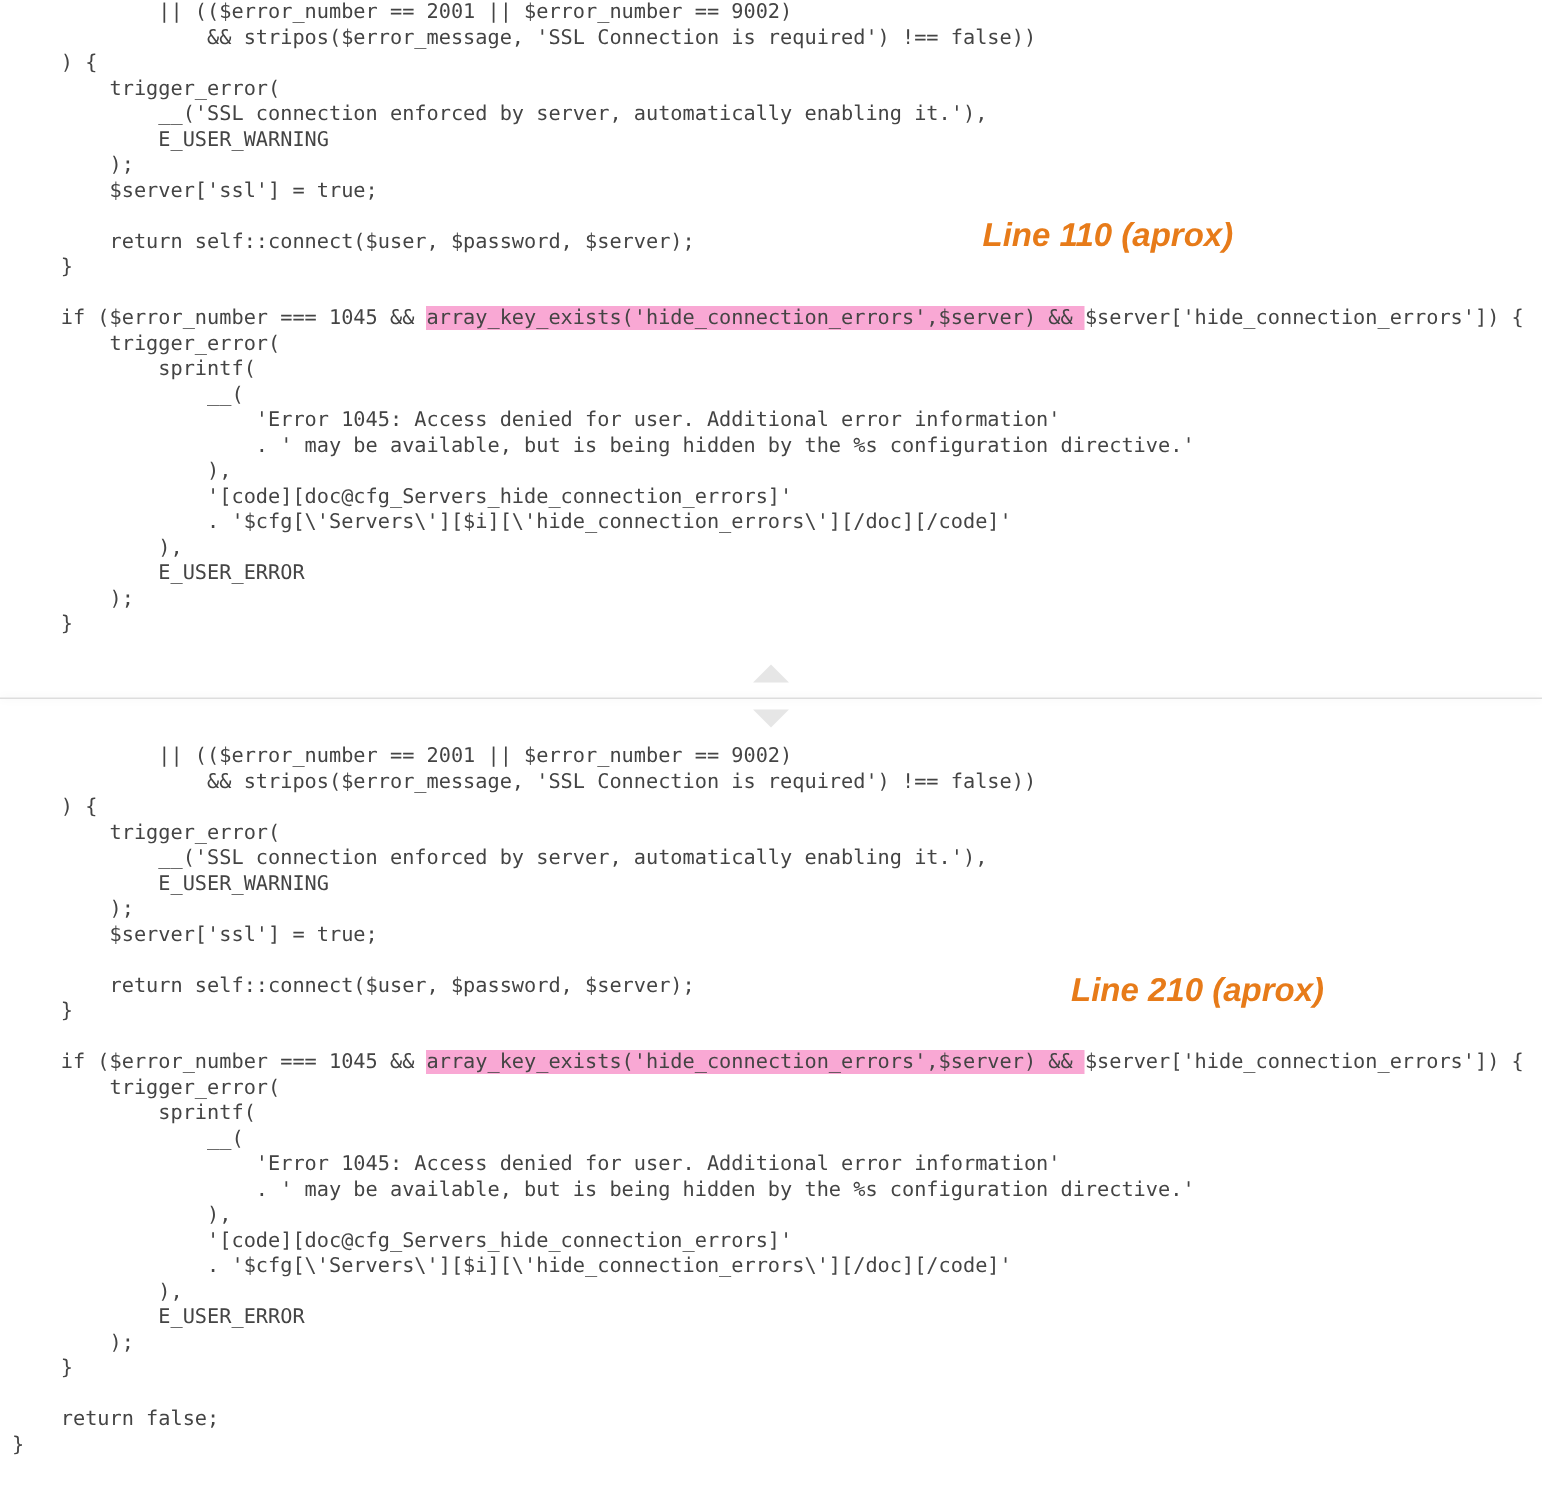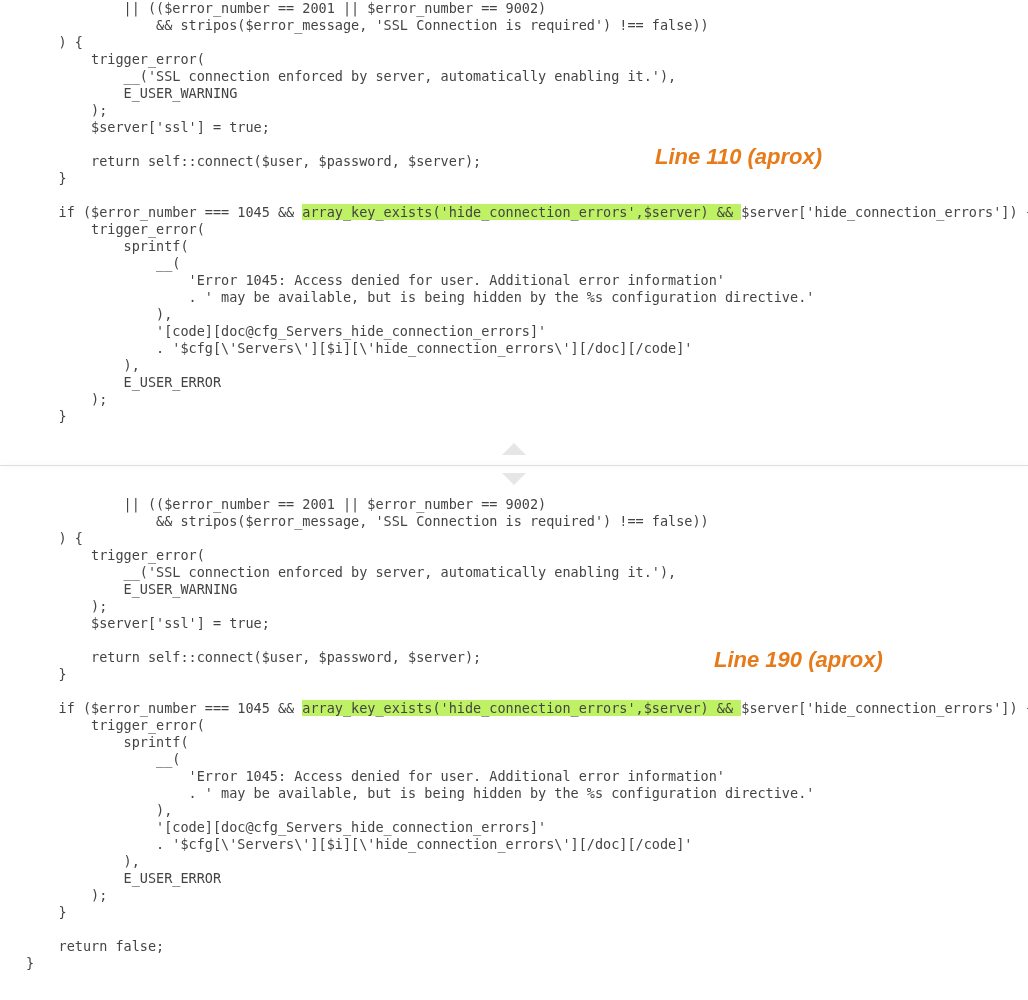--- a/index.html
+++ b/index.html
@@ -6,28 +6,28 @@
     margin: 0;
     padding: 0;
     background: #fff;
     font-family: "Consolas", "Menlo", "DejaVu Sans Mono", monospace;
     font-size: 13.5px;
     line-height: 17px;
     color: #444;
     width: 1028px;
   }
   .pane {
-    padding: 0 0 20px 26px;
+    padding: 0 0 20px 8px;
   }
   .code {
     white-space: pre;
     color: #444;
   }
   .hl {
-    background: #bef264;
+    background: #f9a8d4;
   }
   .annot {
     position: absolute;
     font-family: "Segoe UI", "Helvetica Neue", Arial, sans-serif;
     font-weight: 700;
     font-style: italic;
     font-size: 22px;
     color: #e77b19;
   }
   .divider-wrap {
@@ -129,16 +129,16 @@
                 '[code][doc@cfg_Servers_hide_connection_errors]'
                 . '$cfg[\'Servers\'][$i][\'hide_connection_errors\'][/doc][/code]'
             ),
             E_USER_ERROR
         );
     }
 
     return false;
 }</span></div>
 
-    <div class="annot" style="top:155px; left:714px;">Line 190 (aprox)</div>
+    <div class="annot" style="top:155px; left:714px;">Line 210 (aprox)</div>
   </div>
 
 </div>
 
 </body></html>

